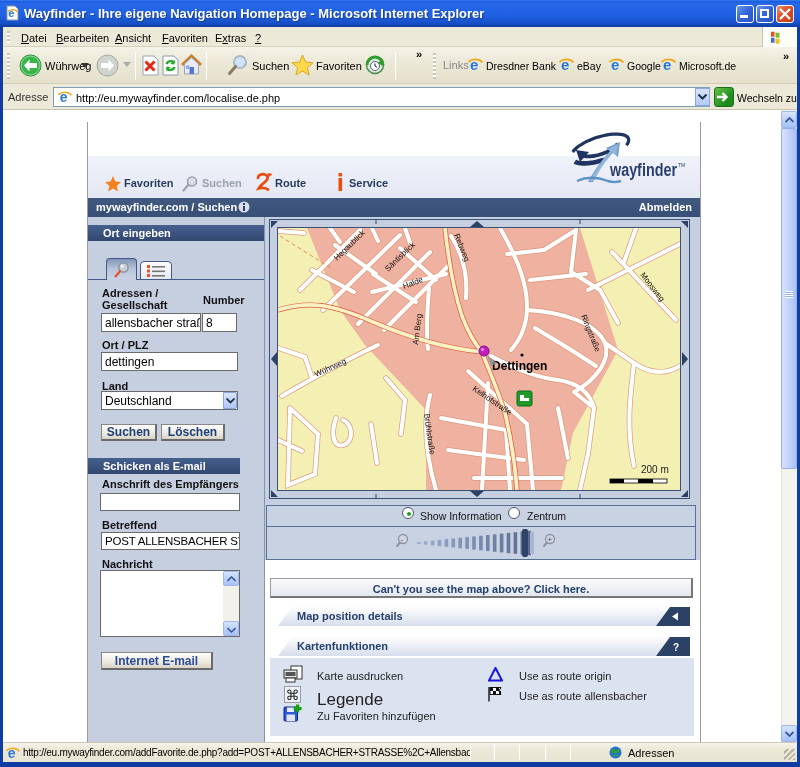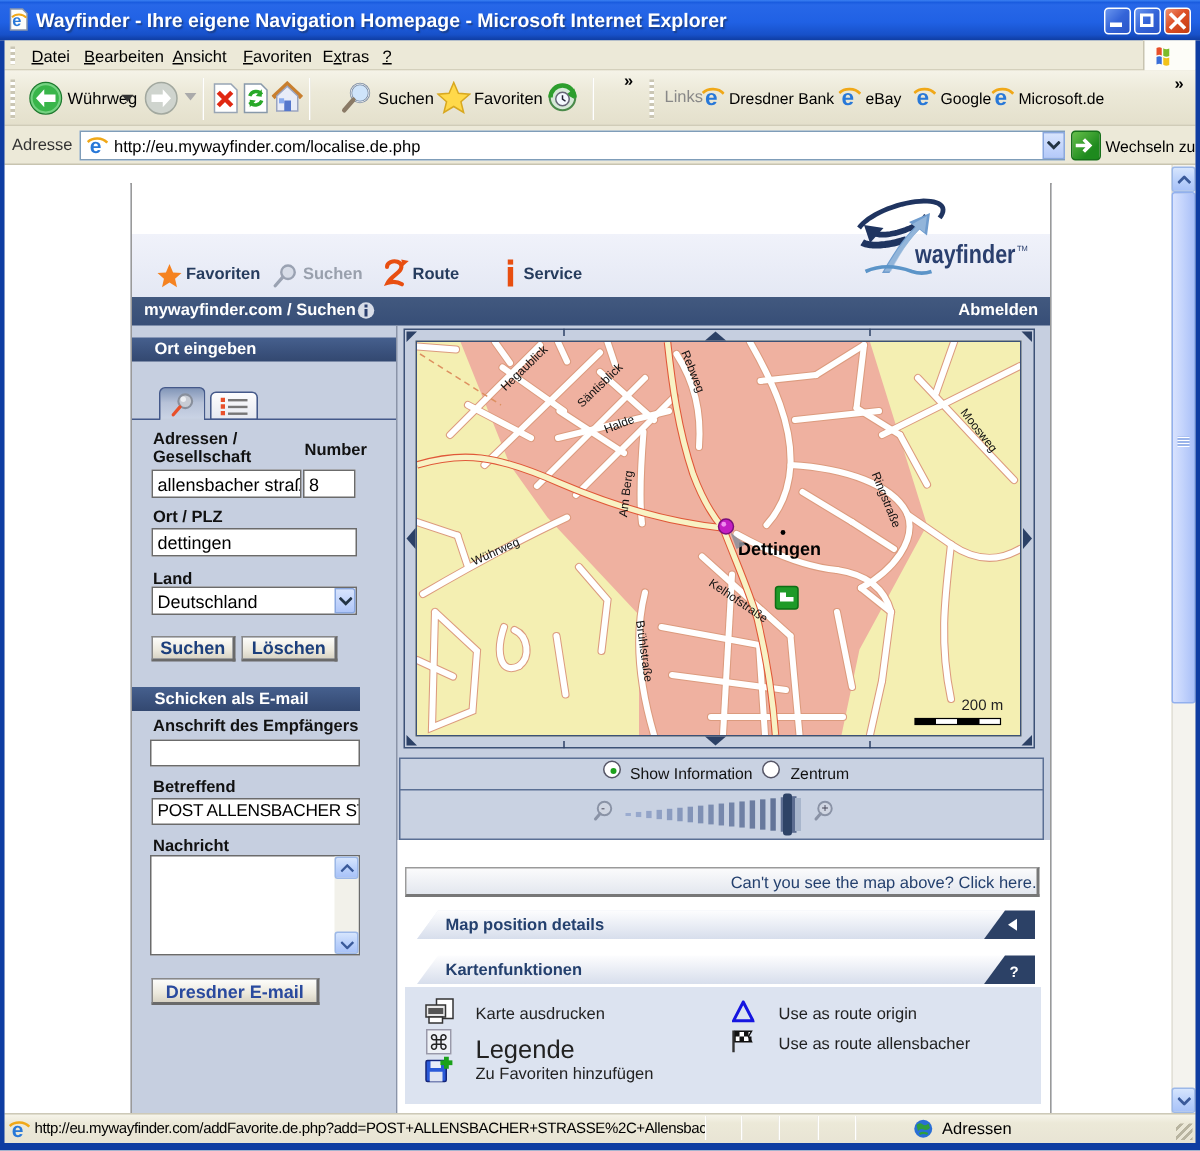--- a/index.html
+++ b/index.html
@@ -314,21 +314,21 @@
 <div class="abs" style="left:100px;top:570px;width:140px;height:67px;background:#fff;border:1px solid #6b6b6b"></div>
 <div class="abs" style="left:223px;top:571px;width:16px;height:65px;background:#f2f1ea"></div>
 <div class="sb-btn abs" style="left:223px;top:571px;height:15px"></div>
 <svg class="abs" style="left:227px;top:576px" width="9" height="6">
     <path d="M0.5 5 L4.5 1 L8.5 5" stroke="#3a5a9a" stroke-width="1.6" fill="none"></path>
   </svg>
 <div class="sb-btn abs" style="left:223px;top:621px;height:15px"></div>
 <svg class="abs" style="left:227px;top:627px" width="9" height="6">
     <path d="M0.5 1 L4.5 5 L8.5 1" stroke="#3a5a9a" stroke-width="1.6" fill="none"></path>
   </svg>
-<div class="btn3d" style="left:101px;top:652px;width:112px;height:18px;line-height:16px;color:#2a4a9e">Dresdner E-mail</div>
+<div class="btn3d" style="left:101px;top:652px;width:112px;height:18px;line-height:16px;color:#2a4a9e">Internet E-mail</div>
 
 <div class="abs" style="left:265px;top:560px;width:435px;height:182px;background:#fff"></div>
 
 <div id="mapwrap" class="abs" style="left:269px;top:219px;width:421px;height:280px;border:1px solid #3c5176"></div>
 
 <div class="abs" style="left:277px;top:227px;width:404px;height:264px;border:1px solid #3c5176;background:#f5f0b4"></div>
 
 <svg class="abs" style="left:269px;top:219px" width="421" height="280" viewBox="0 0 421 280">
  <path d="M2 2 L9 2 L2 9 Z" fill="#2c4166"></path>
  <path d="M419 2 L412 2 L419 9 Z" fill="#2c4166"></path>
@@ -528,21 +528,21 @@
     <rect x="133.4" y="2.8000000000000007" width="3.6" height="24.4" fill="rgb(91,108,144)"></rect>
     <rect x="128" y="1" width="6" height="28" rx="2" fill="#2e4366"></rect>
     <rect x="136" y="4" width="4" height="22" fill="#a8b6cc"></rect>
     <g>
       <circle cx="156" cy="11" r="4.5" fill="#d0d6e2" stroke="#8a93a6" stroke-width="1.3"></circle>
       <path d="M153 14.5 L150 18" stroke="#8a93a6" stroke-width="2" stroke-linecap="round"></path>
       <text x="153.6" y="13.6" font-size="8" fill="#445">+</text>
     </g>
   </svg>
 
-<div class="abs" style="left:270px;top:578px;width:423px;height:20px;background:linear-gradient(180deg,#fbfbfc 0%,#e3e7ef 100%);border:1px solid #9a9a9a;border-right:2px solid #777;border-bottom:2px solid #777;text-align:right;font-size:11px;font-weight:normal;color:#24406e;padding-top:4px">Can't you see the map above? Click here.</div>
+<div class="abs" style="left:270px;top:578px;width:423px;height:20px;background:linear-gradient(180deg,#fbfbfc 0%,#e3e7ef 100%);border:1px solid #9a9a9a;border-right:2px solid #777;border-bottom:2px solid #777;text-align:center;font-size:11px;font-weight:bold;color:#24406e;padding-top:4px">Can't you see the map above? Click here.</div>
 
 <svg class="abs" style="left:266px;top:606px" width="428" height="21" viewBox="0 0 428 21">
  <polygon points="26,1 404,1 390,20 12,20" fill="#e8ecf5"></polygon>
  <polygon points="26,1 404,1 390,20 12,20" fill="url(#g1)"></polygon>
  <defs>
       <linearGradient id="g1" x1="0" y1="0" x2="0" y2="1">
         <stop offset="0" stop-color="#fdfdfe"></stop>
         <stop offset="1" stop-color="#d7deec"></stop>
       </linearGradient>
     </defs>

